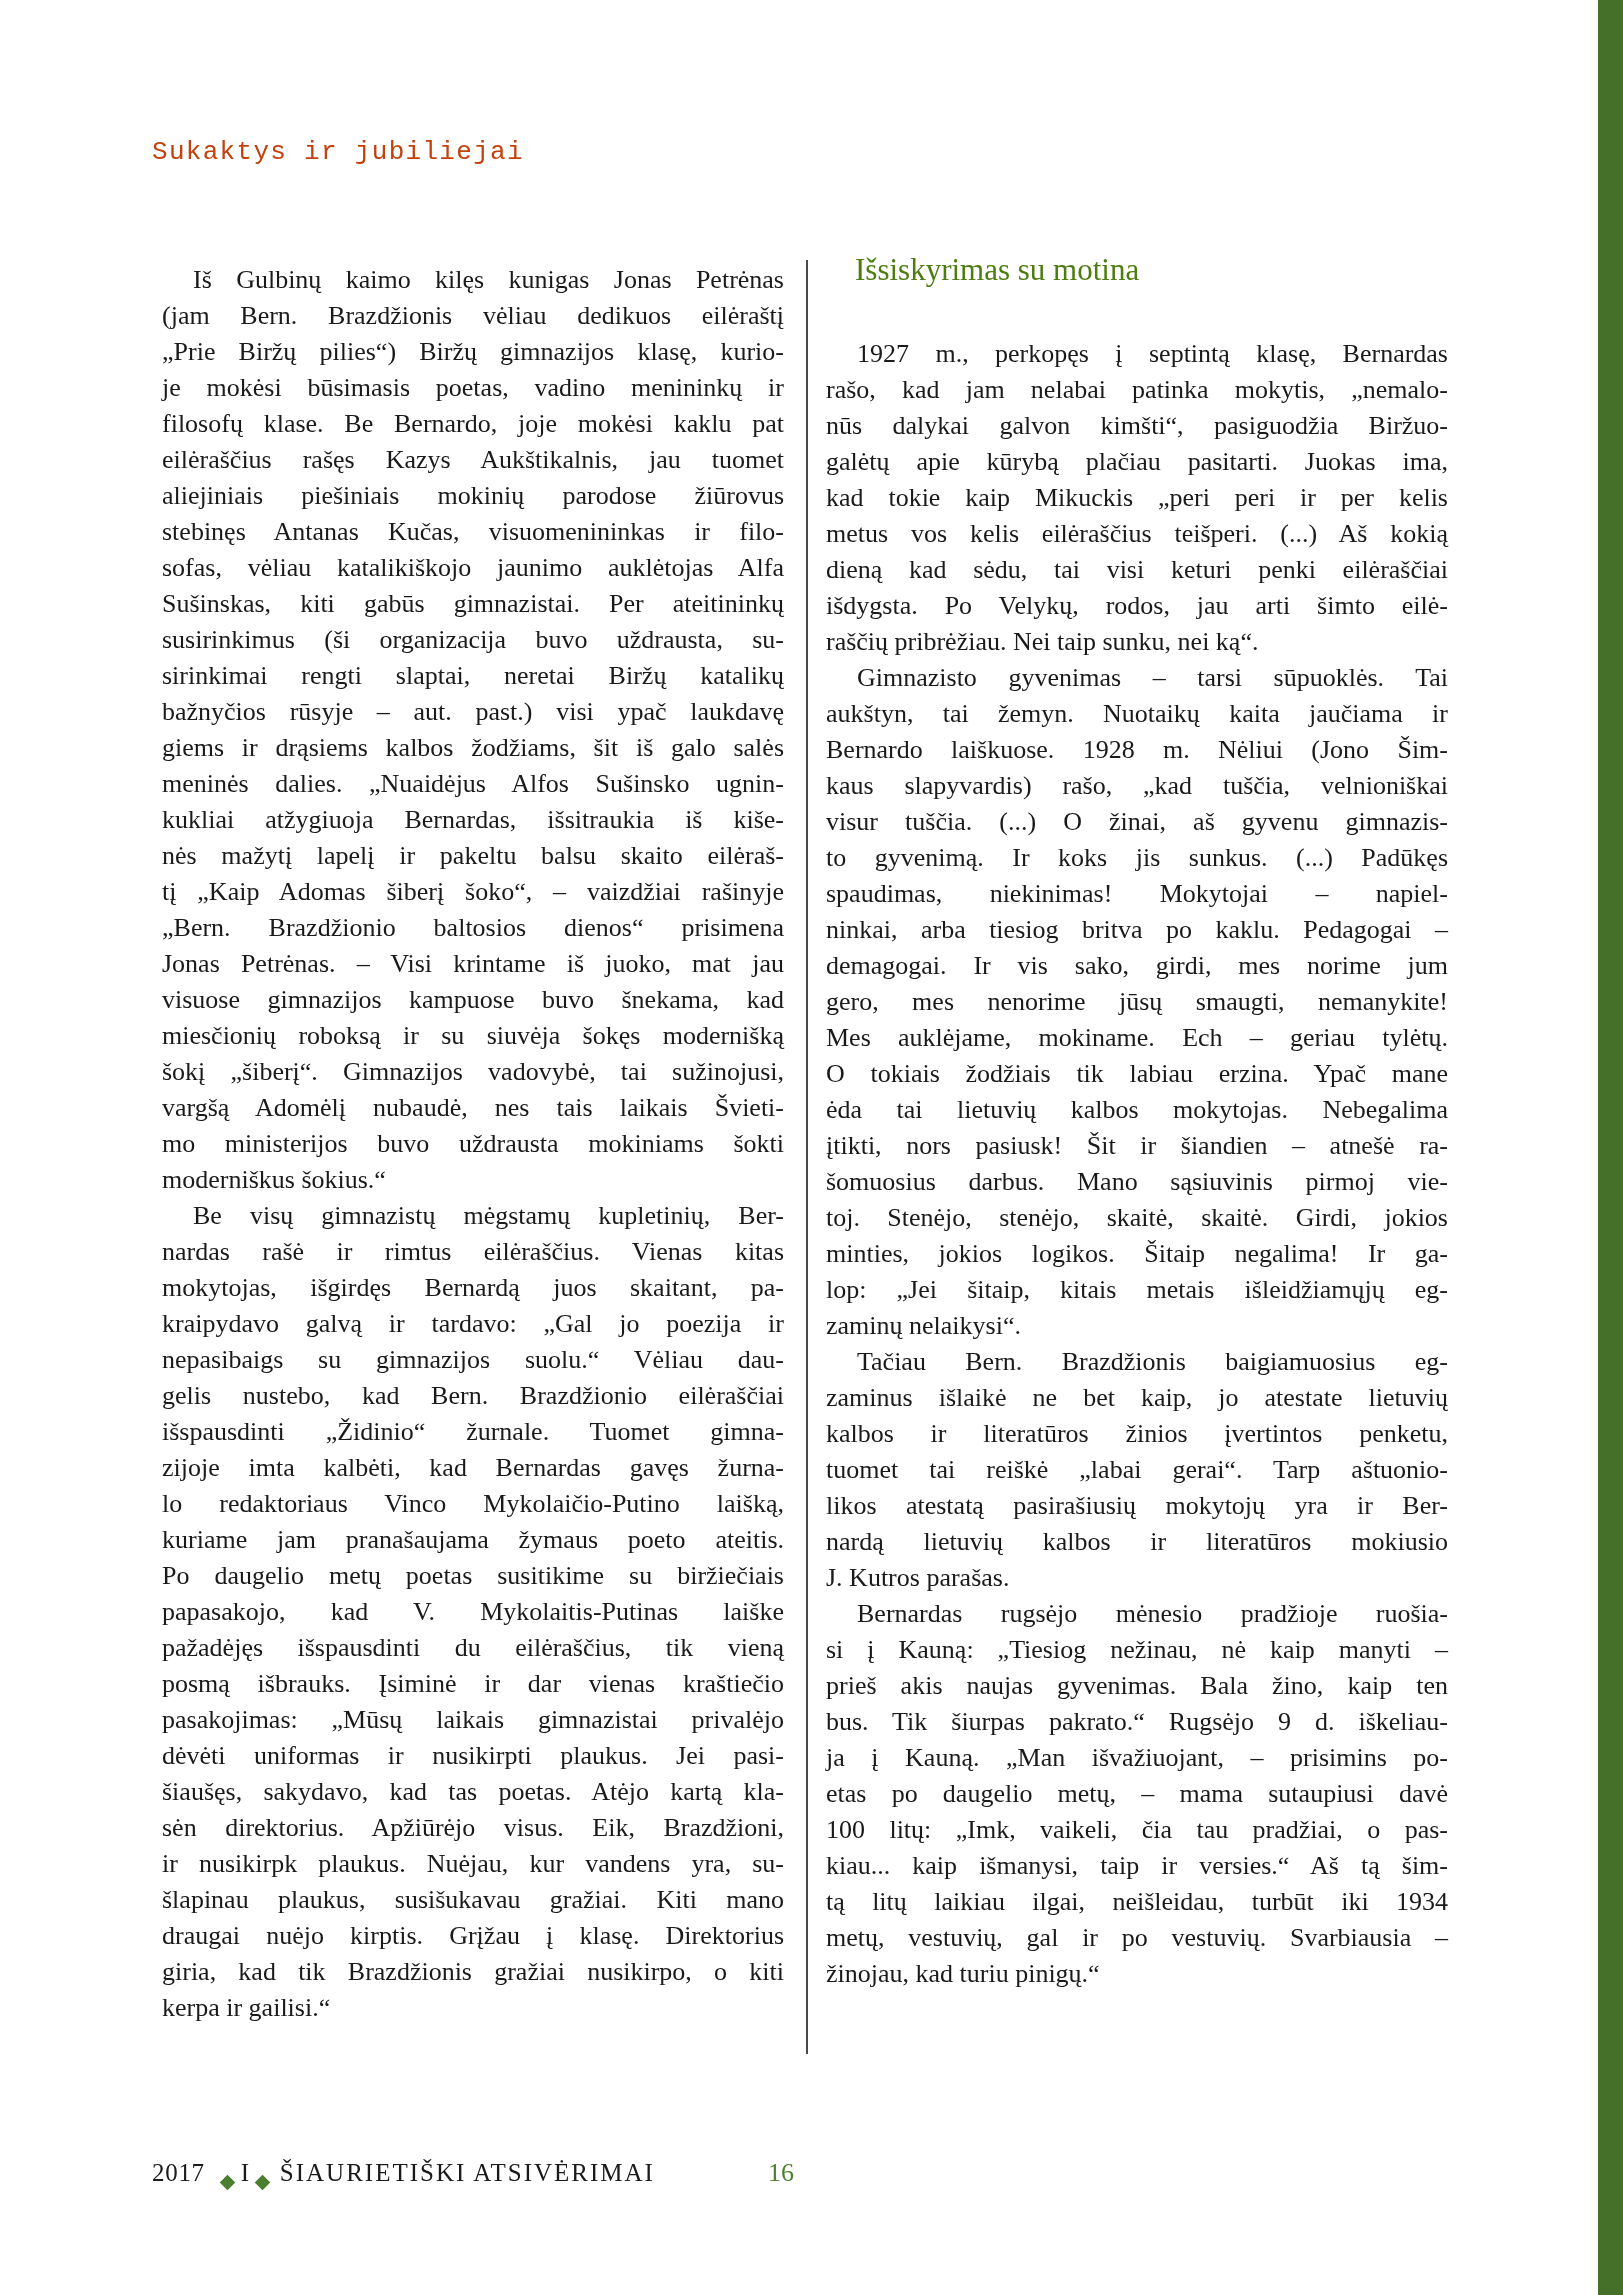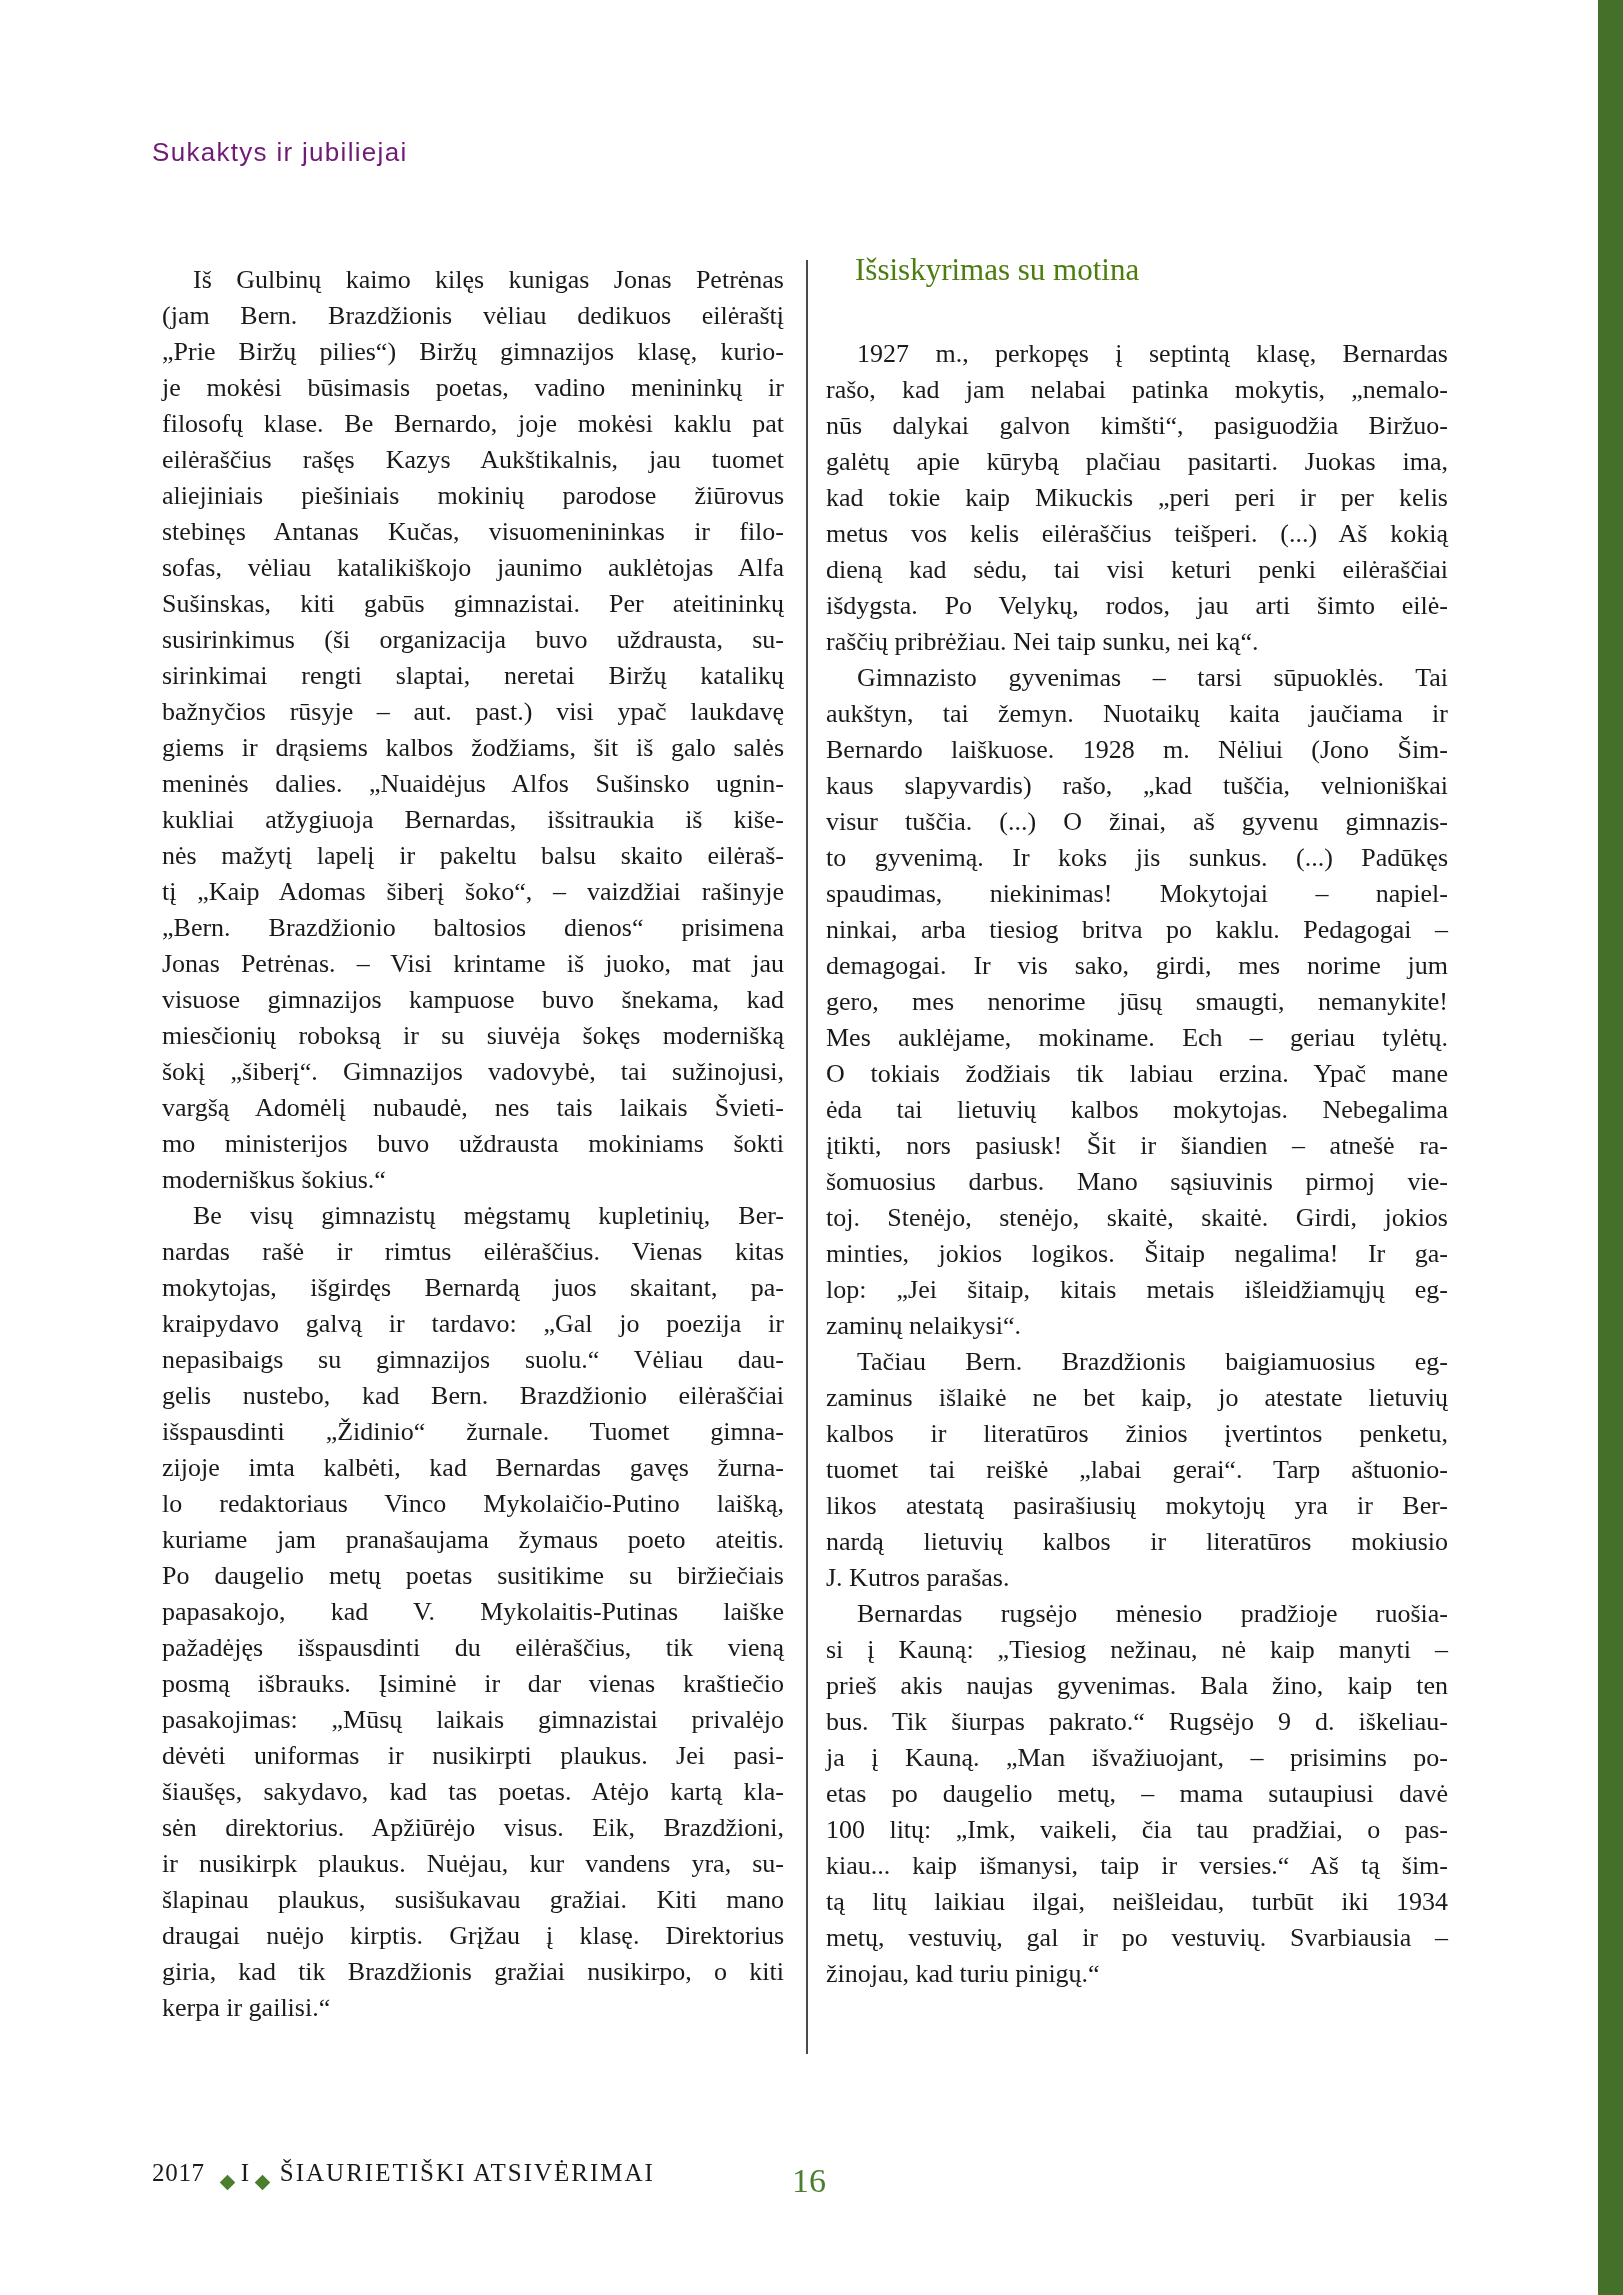--- a/index.html
+++ b/index.html
@@ -71,33 +71,32 @@
     margin: 0 7.9px;
   }
   .diamond.d1 { margin-left: 17px; }
   .issue { font-style: normal; }
   .journal {
     margin-left: 4px;
     letter-spacing: 2px;
   }
   .page-number {
     position: absolute;
-    left: 640px; top: 0;
-    font-size: 34px;
-    margin-top: 8px;
+    left: 616px; top: 0;
+    font-size: 26px;
   }
 </style>
 </head>
 <body>
 
 <div class="page">
 
   <div class="green-bar" style="background: rgb(69, 112, 42);"></div>
 
-  <div class="kicker" style="color: #701a75;">Sukaktys ir jubiliejai</div>
+  <div class="kicker" style="color: #c2410c; font-family: Liberation Mono, monospace;">Sukaktys ir jubiliejai</div>
 
   <div class="col col-left" id="col-left">
       <div class="line first">Iš Gulbinų kaimo kilęs kunigas Jonas Petrėnas</div>
       <div class="line">(jam Bern. Brazdžionis vėliau dedikuos eilėraštį</div>
       <div class="line">„Prie Biržų pilies“) Biržų gimnazijos klasę, kurio-</div>
       <div class="line">je mokėsi būsimasis poetas, vadino menininkų ir</div>
       <div class="line">filosofų klase. Be Bernardo, joje mokėsi kaklu pat</div>
       <div class="line">eilėraščius rašęs Kazys Aukštikalnis, jau tuomet</div>
       <div class="line">aliejiniais piešiniais mokinių parodose žiūrovus</div>
       <div class="line">stebinęs Antanas Kučas, visuomenininkas ir filo-</div>

